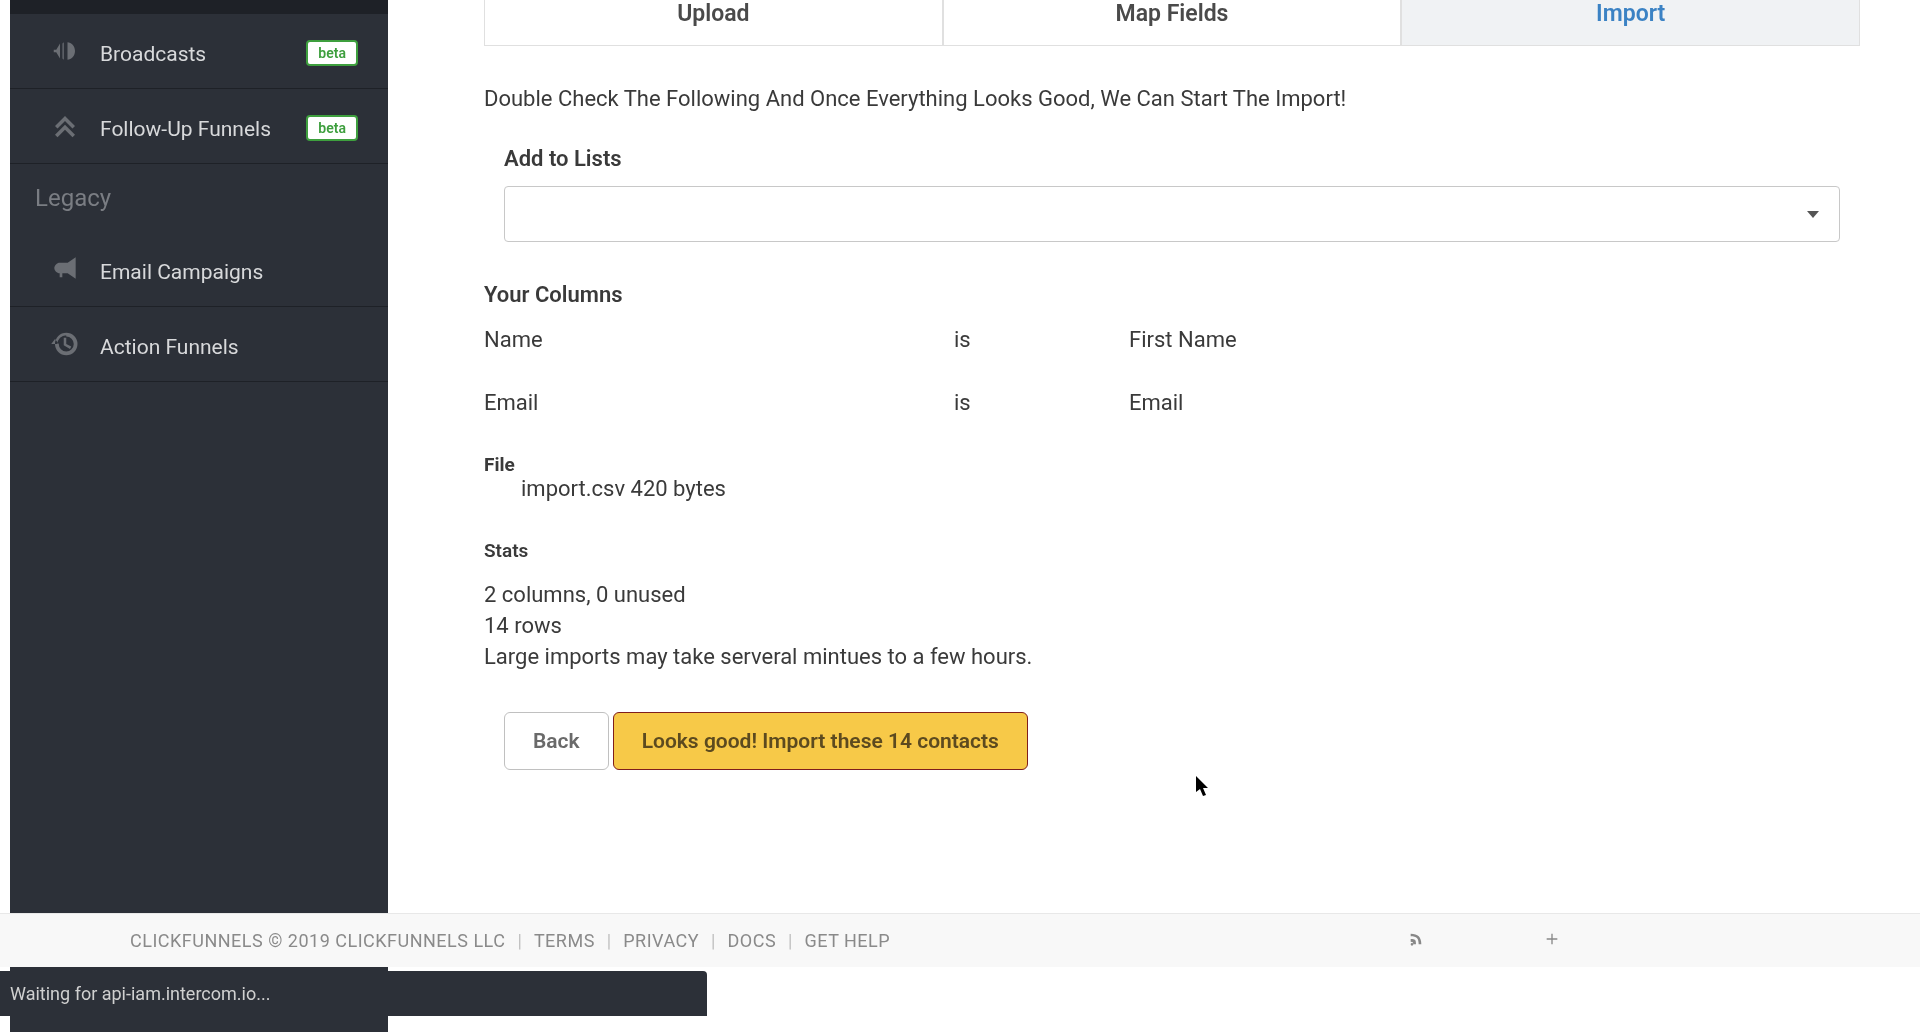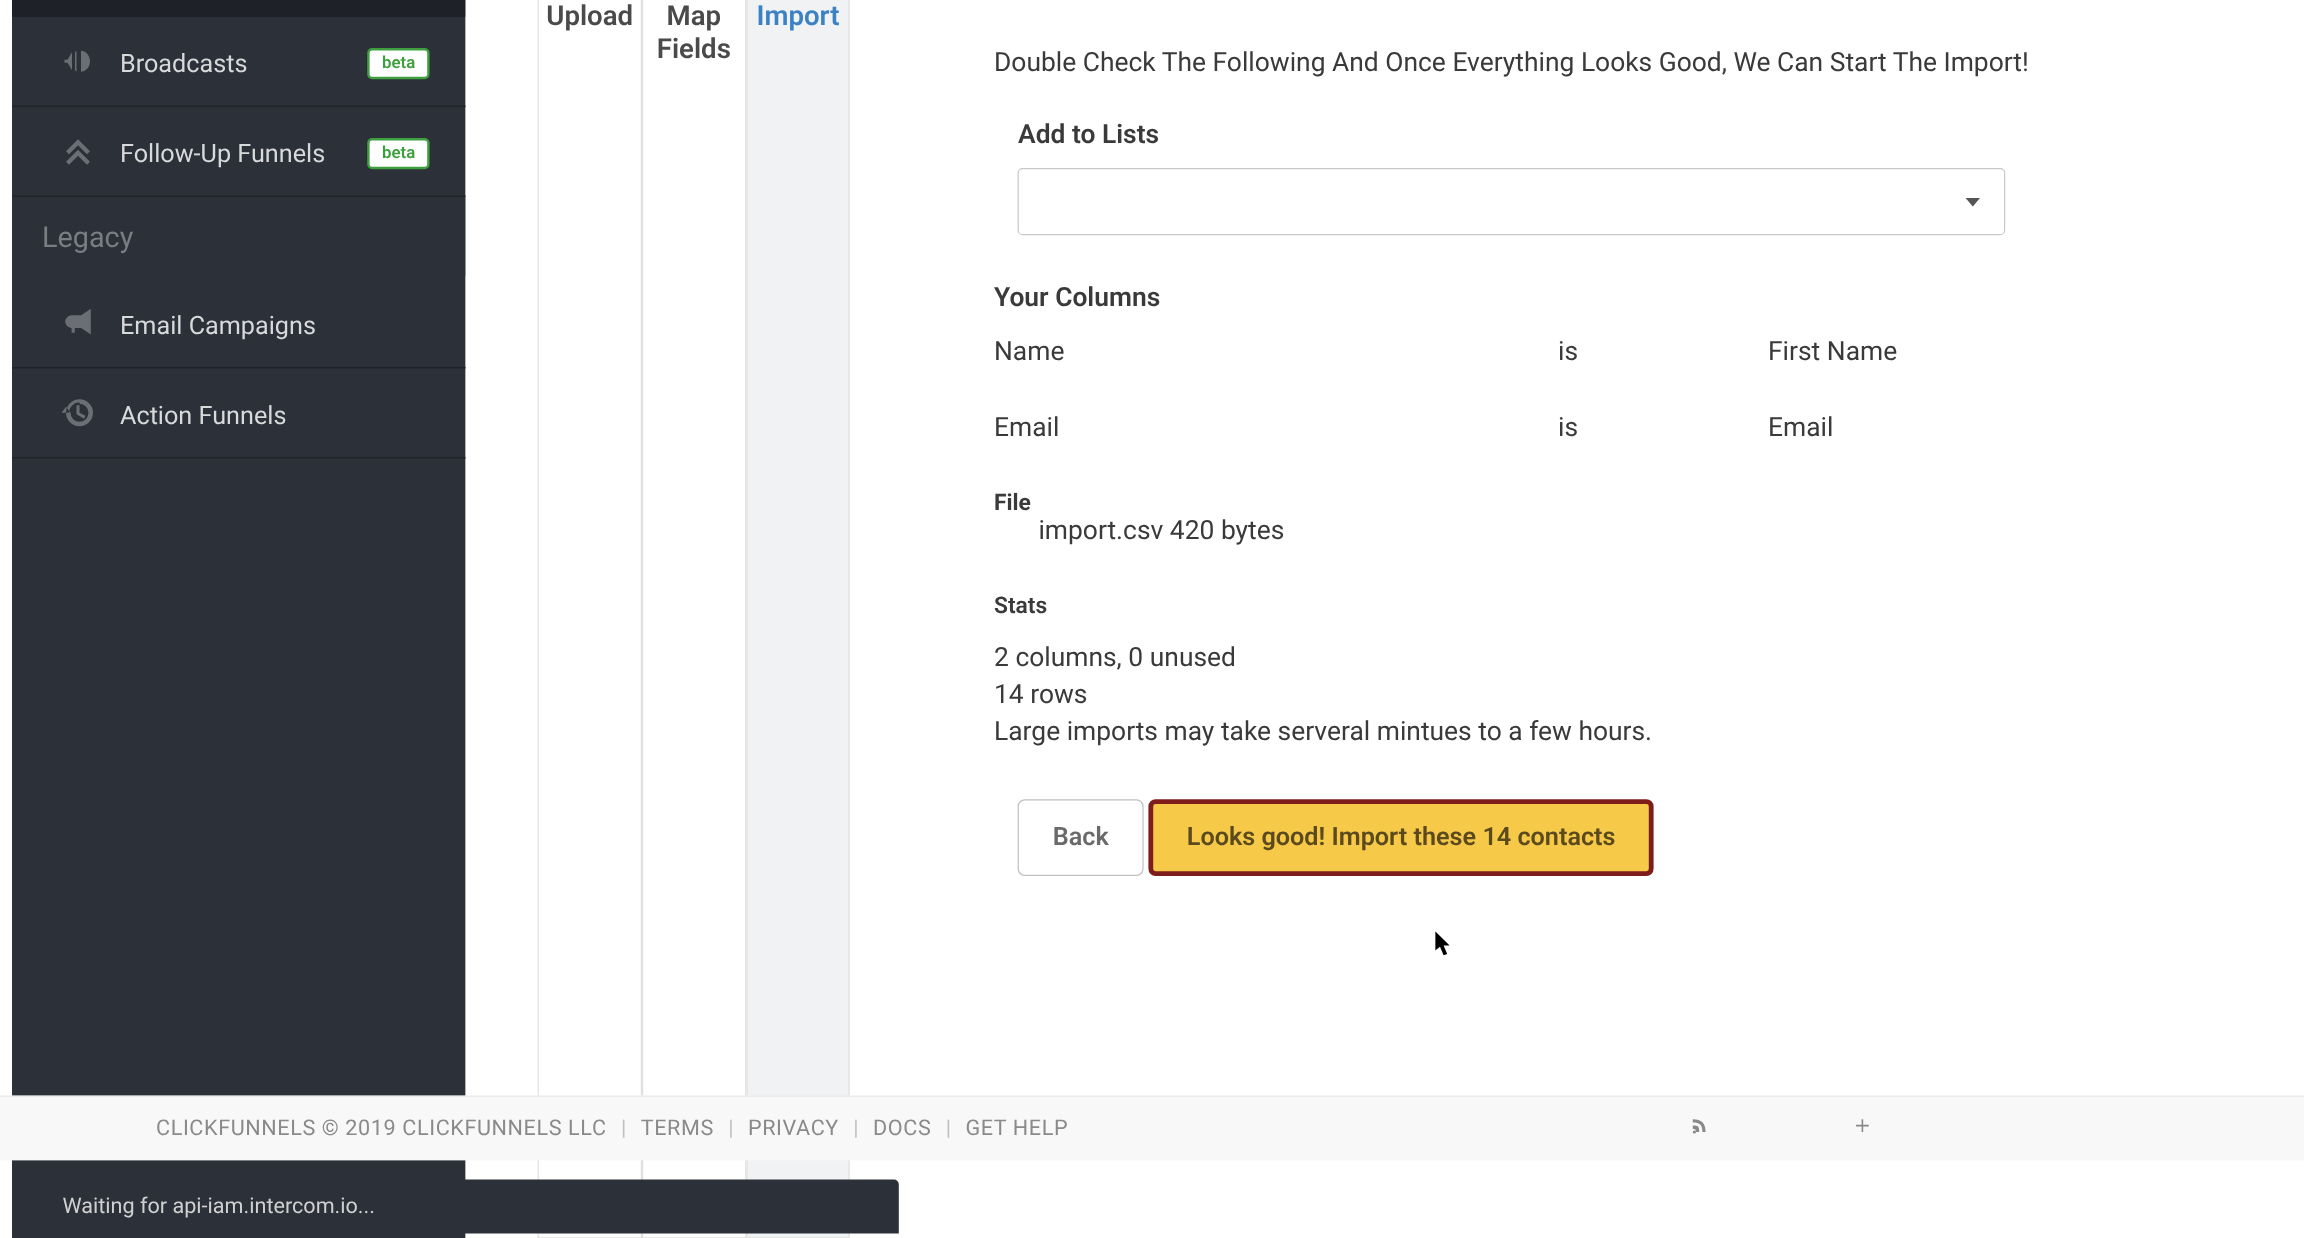--- a/index.html
+++ b/index.html
@@ -64,21 +64,22 @@
     .sidebar-section {
       color: #7a7d83;
       font-size: 24px;
       padding: 20px 25px 18px;
       background: #2c3038;
     }
     .main {
       flex: 1;
       background: #fff;
       display: flex;
-      flex-direction: row;
+      flex-direction: column;
+      padding-left: 36px;
     }
     .tabs {
       display: flex;
       margin: 0 60px;
     }
     .tab {
       flex: 1;
       text-align: center;
       padding: 0 0 18px;
       font-size: 23px;
@@ -180,21 +181,21 @@
       border: 1px solid #c0c0c0;
       border-radius: 6px;
       background: #fff;
       color: #6a6a6a;
       font-size: 21px;
       font-weight: 600;
       cursor: pointer;
     }
     .btn-import {
       padding: 16px 28px;
-      border: 4px solid #7f1d1d;
+      border: 1px solid #7f1d1d;
       border-radius: 6px;
       background: #f7c948;
       color: #5c4a1f;
       font-size: 21px;
       font-weight: 600;
       cursor: pointer;
     }
     .footer {
       position: absolute;
       bottom: 65px;
@@ -227,29 +228,28 @@
     .footer-icons {
       margin-left: auto;
       padding-right: 360px;
       display: flex;
       gap: 120px;
       color: #888;
       font-size: 18px;
     }
     .status-bar {
       position: absolute;
-      bottom: 4px;
+      bottom: 16px;
       left: 0;
       width: 707px;
       background: #2c3038;
       color: #d0d0d0;
       padding: 12px 10px;
       font-size: 18px;
       border-top-right-radius: 4px;
-      margin-left: 42px;
     }
     .cursor {
       position: absolute;
       left: 1196px;
       top: 776px;
       width: 16px;
       height: 22px;
       pointer-events: none;
     }
   </style>

